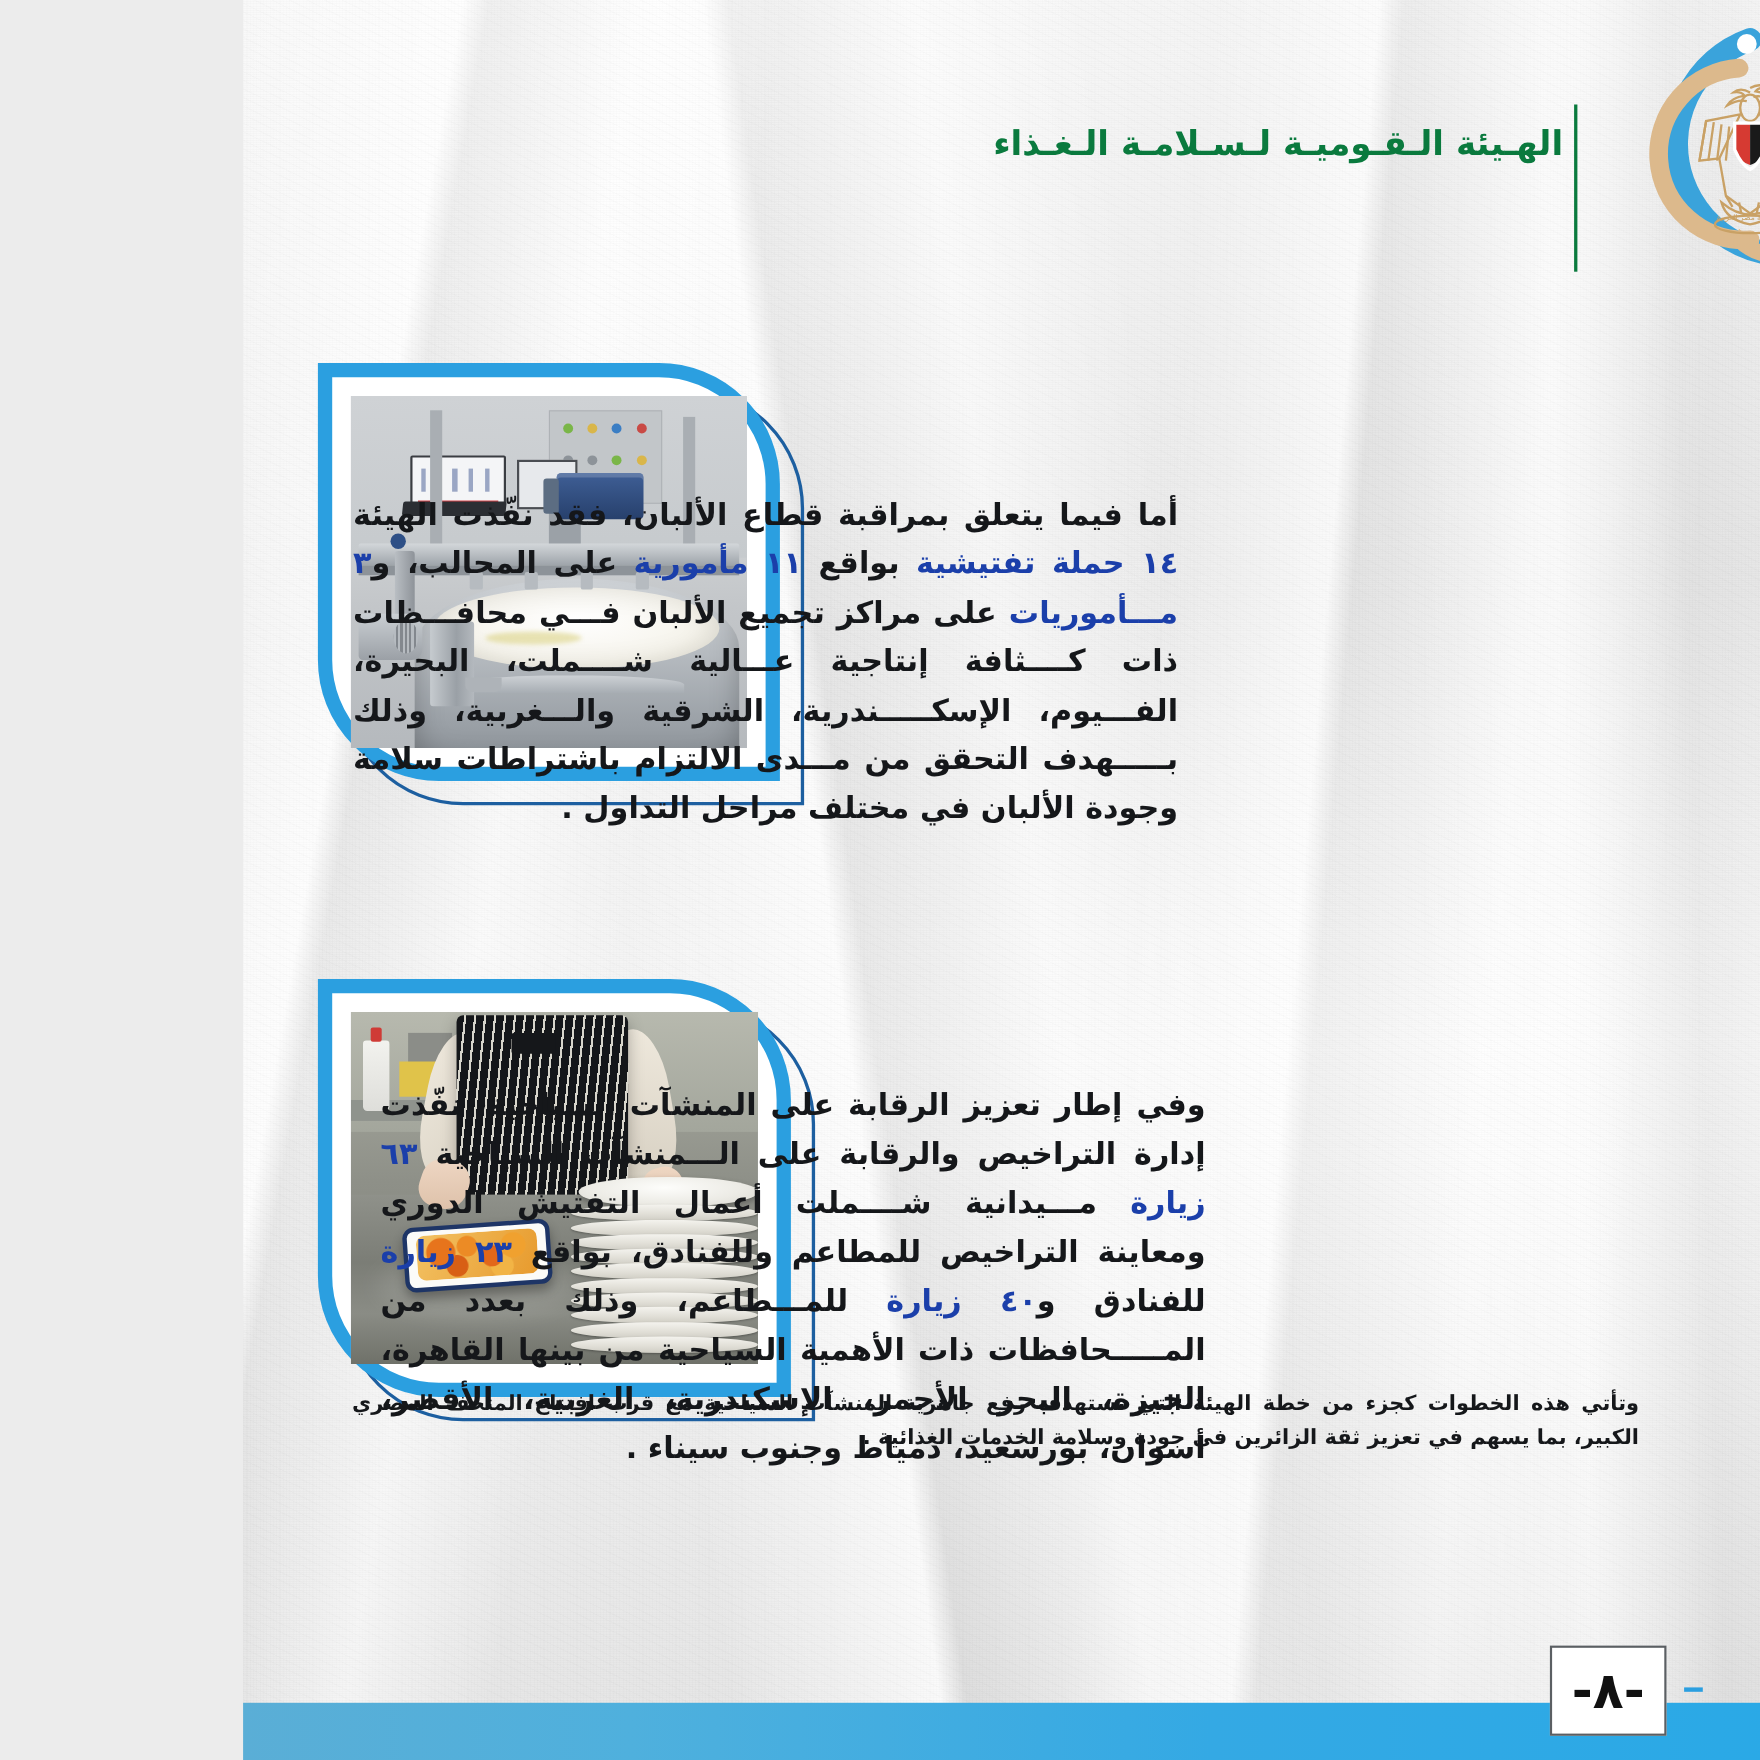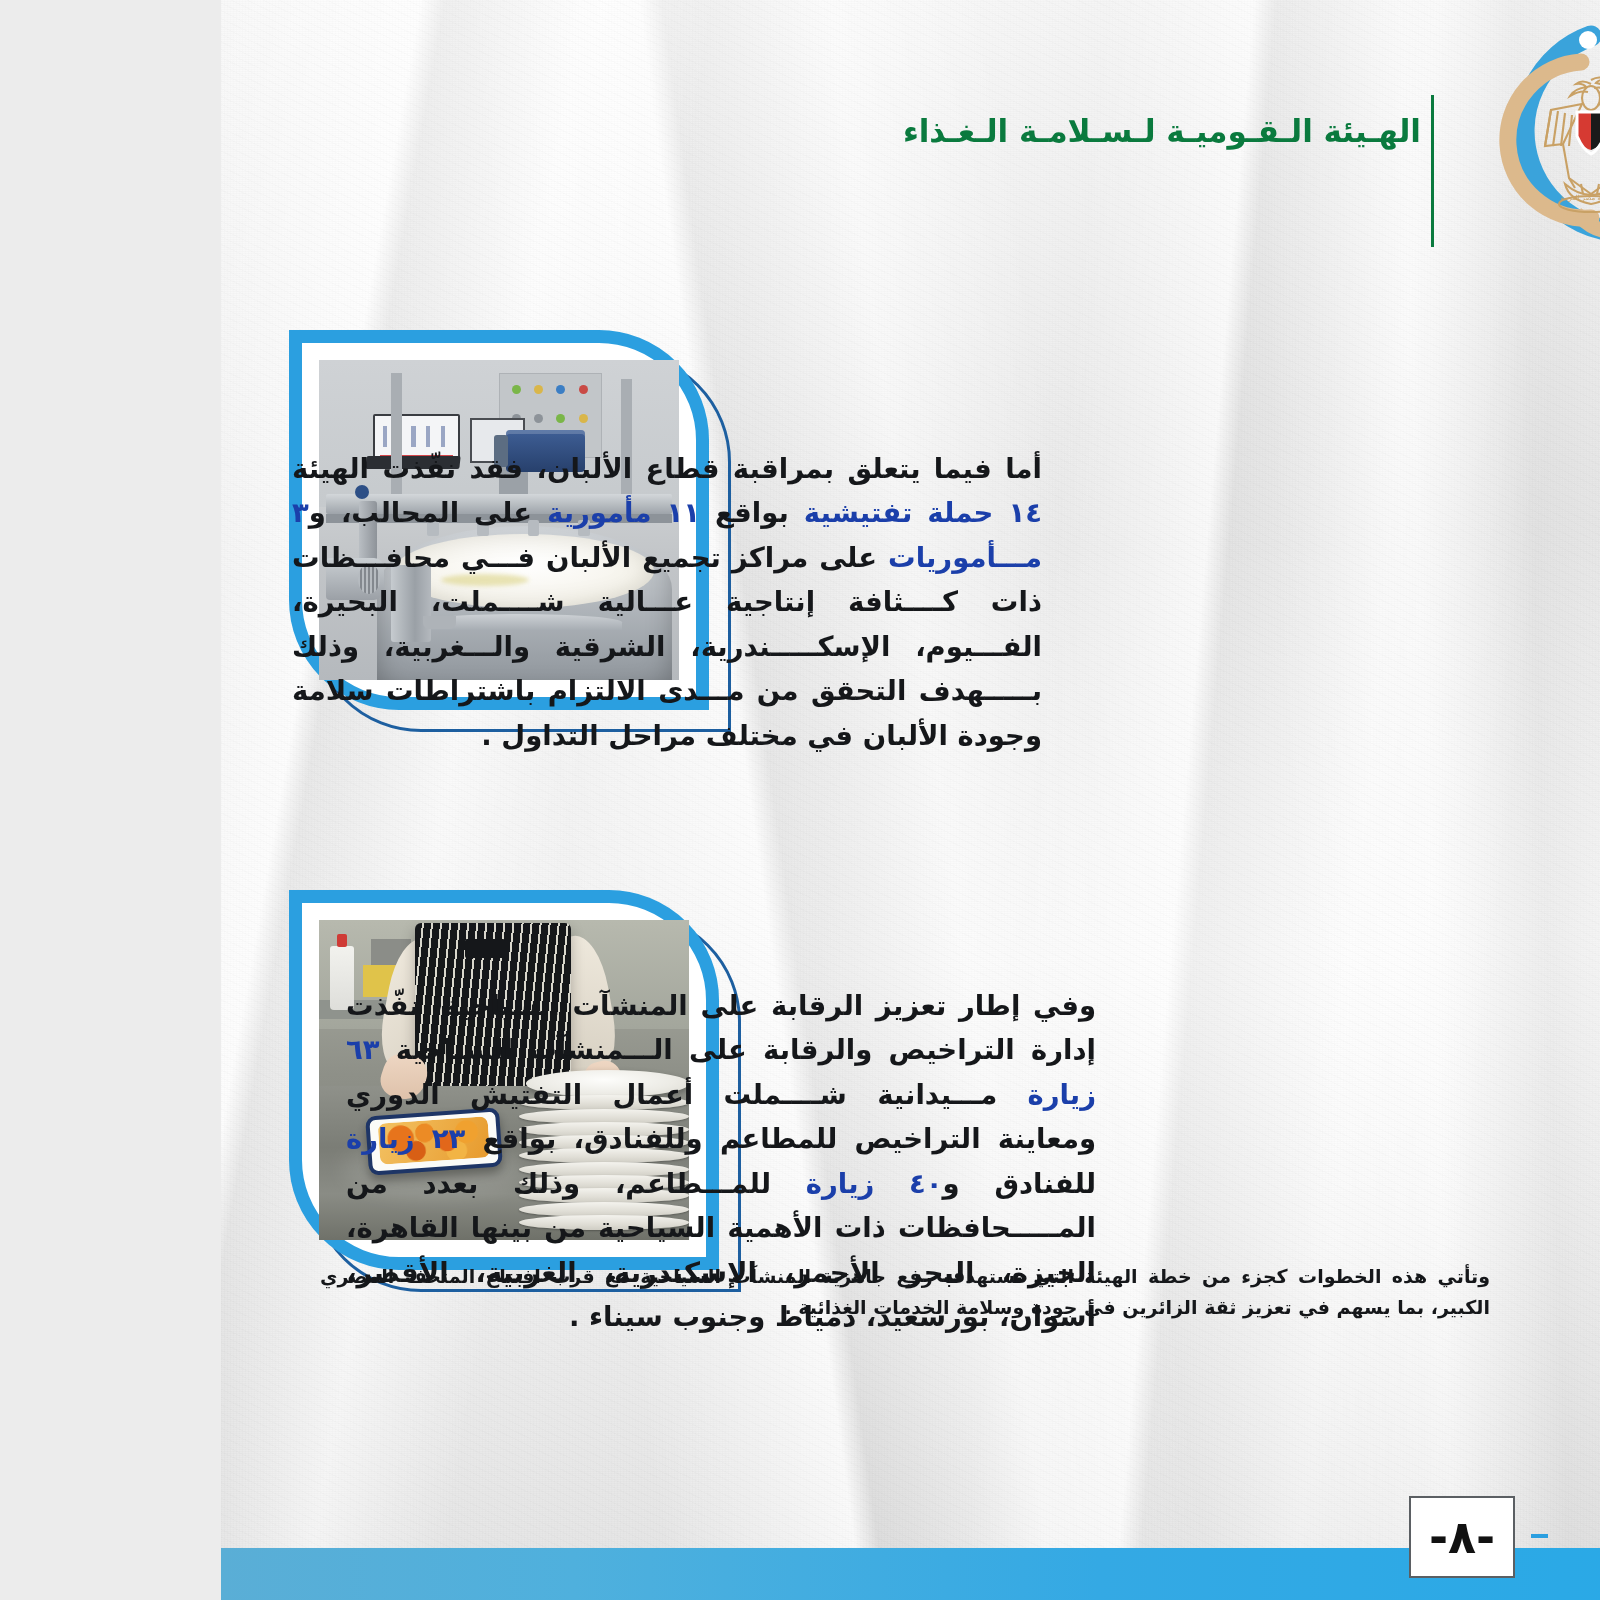--- a/index.html
+++ b/index.html
@@ -193,21 +193,21 @@
     position:absolute;
     direction:rtl;
     text-align:justify;
     text-align-last:right;
     color:#15171a;
     font-weight:700;
     line-height:1.62;
     letter-spacing:0px;
   }
   .para .hl{color:#1b3faa;}
-  #para1{ right:558px; top:418px; width:750px; font-size:27.5px;}
+  #para1{ right:529px; top:418px; width:750px; font-size:27.5px;}
   #para2{ right:504px; top:955px; width:750px; font-size:27.5px;}
   #para3{ right:110px; top:1242px; width:1170px; font-size:19px;}
 
   
   #footbar{
     position:absolute;left:0;bottom:0;width:1600px;height:52px;
     background:linear-gradient(90deg,#5aaed6 0%,#4fb0dd 22%,#34a9e4 55%,#26a9e7 100%);
   }
   #pagebox{
     position:absolute;right:85px;bottom:22px;

